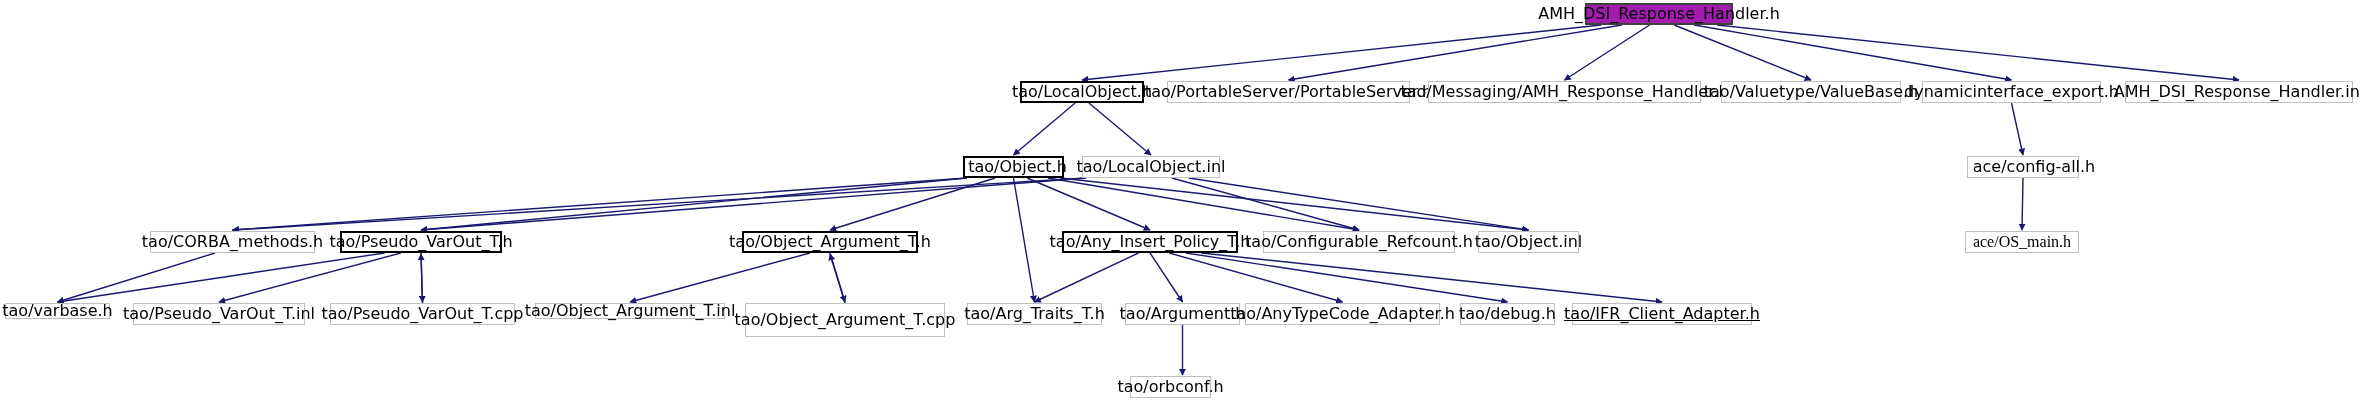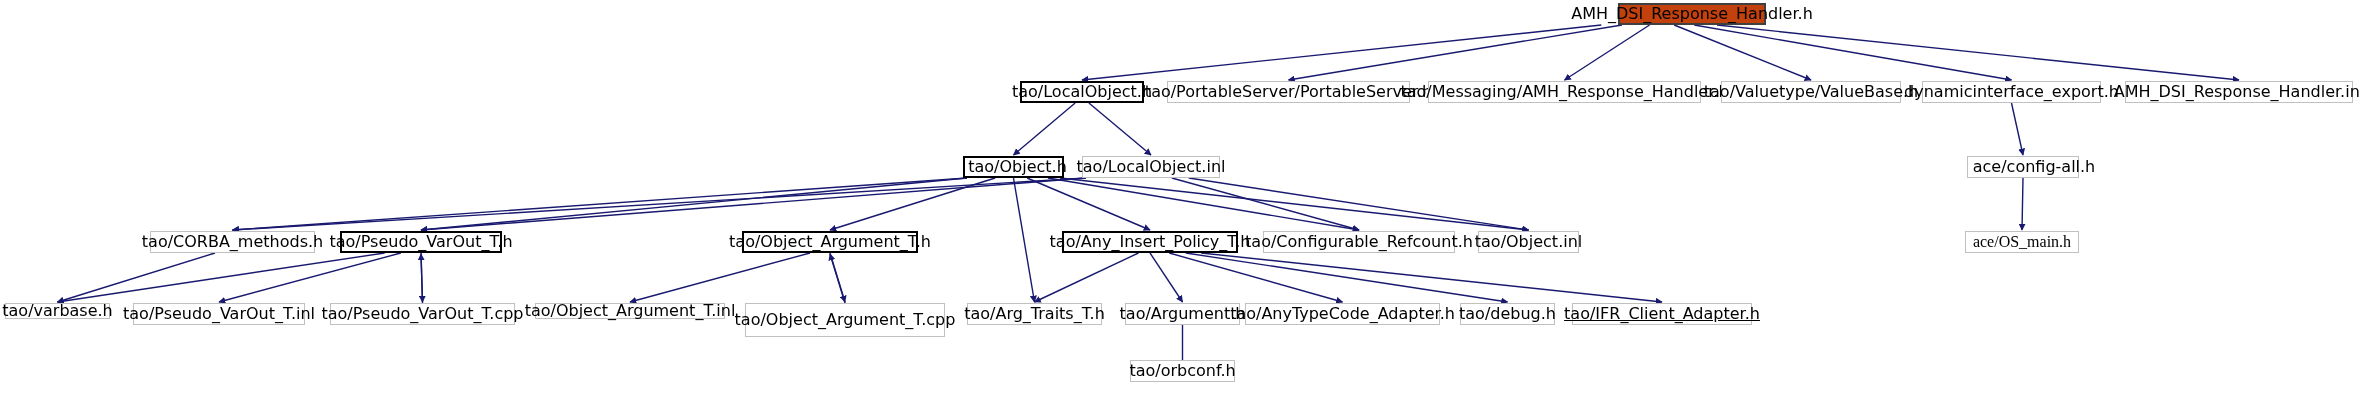--- a/index.html
+++ b/index.html
@@ -36,23 +36,22 @@
     color: #000000;
     background: #ffffff;
     border: 1px solid #c0c0c0;
     line-height: 1;
     letter-spacing: 0px;
   }
   .node.linked {
     border: 2px solid #000000;
   }
   .node.root {
-    background: #c2410c;
+    background: #a21caf;
     border: 2px solid #404040;
-    margin-left: 33px;
   }
 </style>
 </head>
 <body>
 
 <div id="graph-root">
   <svg class="edges" viewBox="0 0 2360 411" preserveAspectRatio="none">
     <defs>
       <marker id="arrow" viewBox="0 0 10 10" refX="9" refY="5" markerWidth="5" markerHeight="5" orient="auto-start-reverse">
         <path d="M 0 0 L 10 5 L 0 10 z" fill="#191970"></path>
@@ -117,15 +116,15 @@
       <div class="node plain" style="left: 5px; top: 303px; width: 105px; height: 16px;">tao/varbase.h</div>
       <div class="node plain" style="left: 133px; top: 303px; width: 172px; height: 22px;">tao/Pseudo_VarOut_T.inl</div>
       <div class="node plain" style="left: 330px; top: 303px; width: 185px; height: 22px;">tao/Pseudo_VarOut_T.cpp</div>
       <div class="node plain" style="left: 535px; top: 303px; width: 190px; height: 16px;">tao/Object_Argument_T.inl</div>
       <div class="node plain" style="left: 745px; top: 303px; width: 200px; height: 34px;">tao/Object_Argument_T.cpp</div>
       <div class="node plain" style="left: 967px; top: 303px; width: 135px; height: 22px;">tao/Arg_Traits_T.h</div>
       <div class="node plain" style="left: 1125px; top: 303px; width: 115px; height: 22px;">tao/Argument.h</div>
       <div class="node plain" style="left: 1245px; top: 303px; width: 195px; height: 22px;">tao/AnyTypeCode_Adapter.h</div>
       <div class="node plain" style="left: 1460px; top: 303px; width: 95px; height: 22px;">tao/debug.h</div>
       <div class="node plain" style="left: 1572px; top: 303px; width: 180px; height: 22px; text-decoration: underline;">tao/IFR_Client_Adapter.h</div>
-      <div class="node plain" style="left: 1130px; top: 360px; width: 105px; height: 22px;">tao/orbconf.h</div>
+      <div class="node plain" style="left: 1130px; top: 376px; width: 81px; height: 22px;">tao/orbconf.h</div>
     </div>
 </div>
 
 </body></html>

